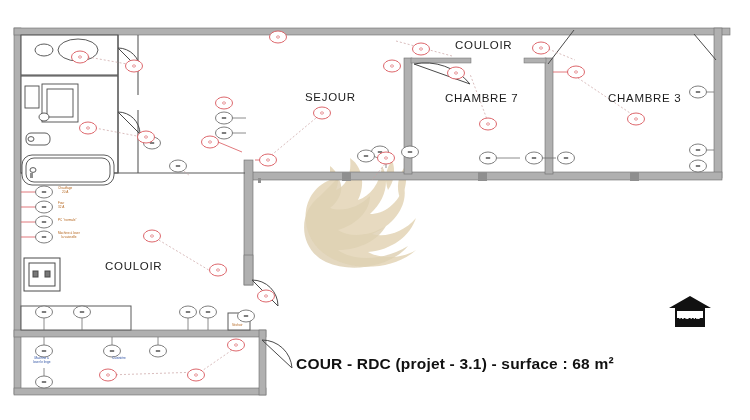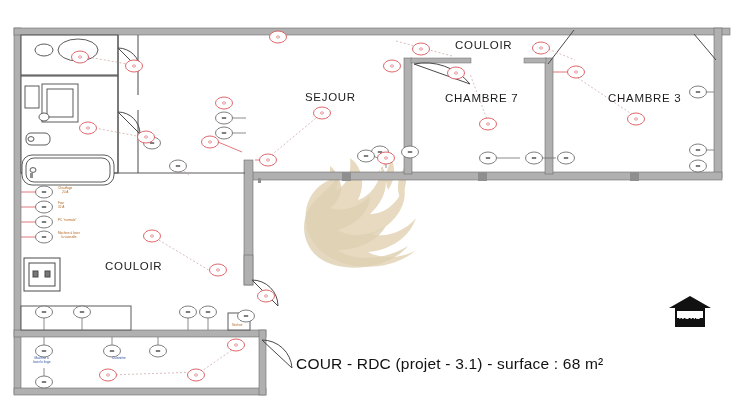--- a/index.html
+++ b/index.html
@@ -7,21 +7,21 @@
        font-family:"Liberation Sans",sans-serif;color:#1a1a1a;}
   #app{position:relative;width:617px;height:420px;background:#fff;}
 
   
   #plan{position:absolute;left:0;top:0;width:750px;height:420px;}
   #plan svg{display:block;}
 
   
   .rlabel{position:absolute;font-size:11.5px;font-weight:400;color:#1c1c1c;
           letter-spacing:.7px;white-space:nowrap;}
-  .title{position:absolute;font-size:15.5px;font-weight:normal;color:#111;
+  .title{position:absolute;font-size:15.5px;font-weight:bold;color:#111;
          white-space:nowrap;letter-spacing:.2px;}
 
   
   .micro{position:absolute;font-size:3.1px;line-height:1.25;white-space:nowrap;
          font-family:"Liberation Sans",sans-serif;}
   .micro.orange{color:#b5651d;}
   .micro.blue{color:#2b4fa2;}
   .micro.ctr{text-align:center;}
 
   

